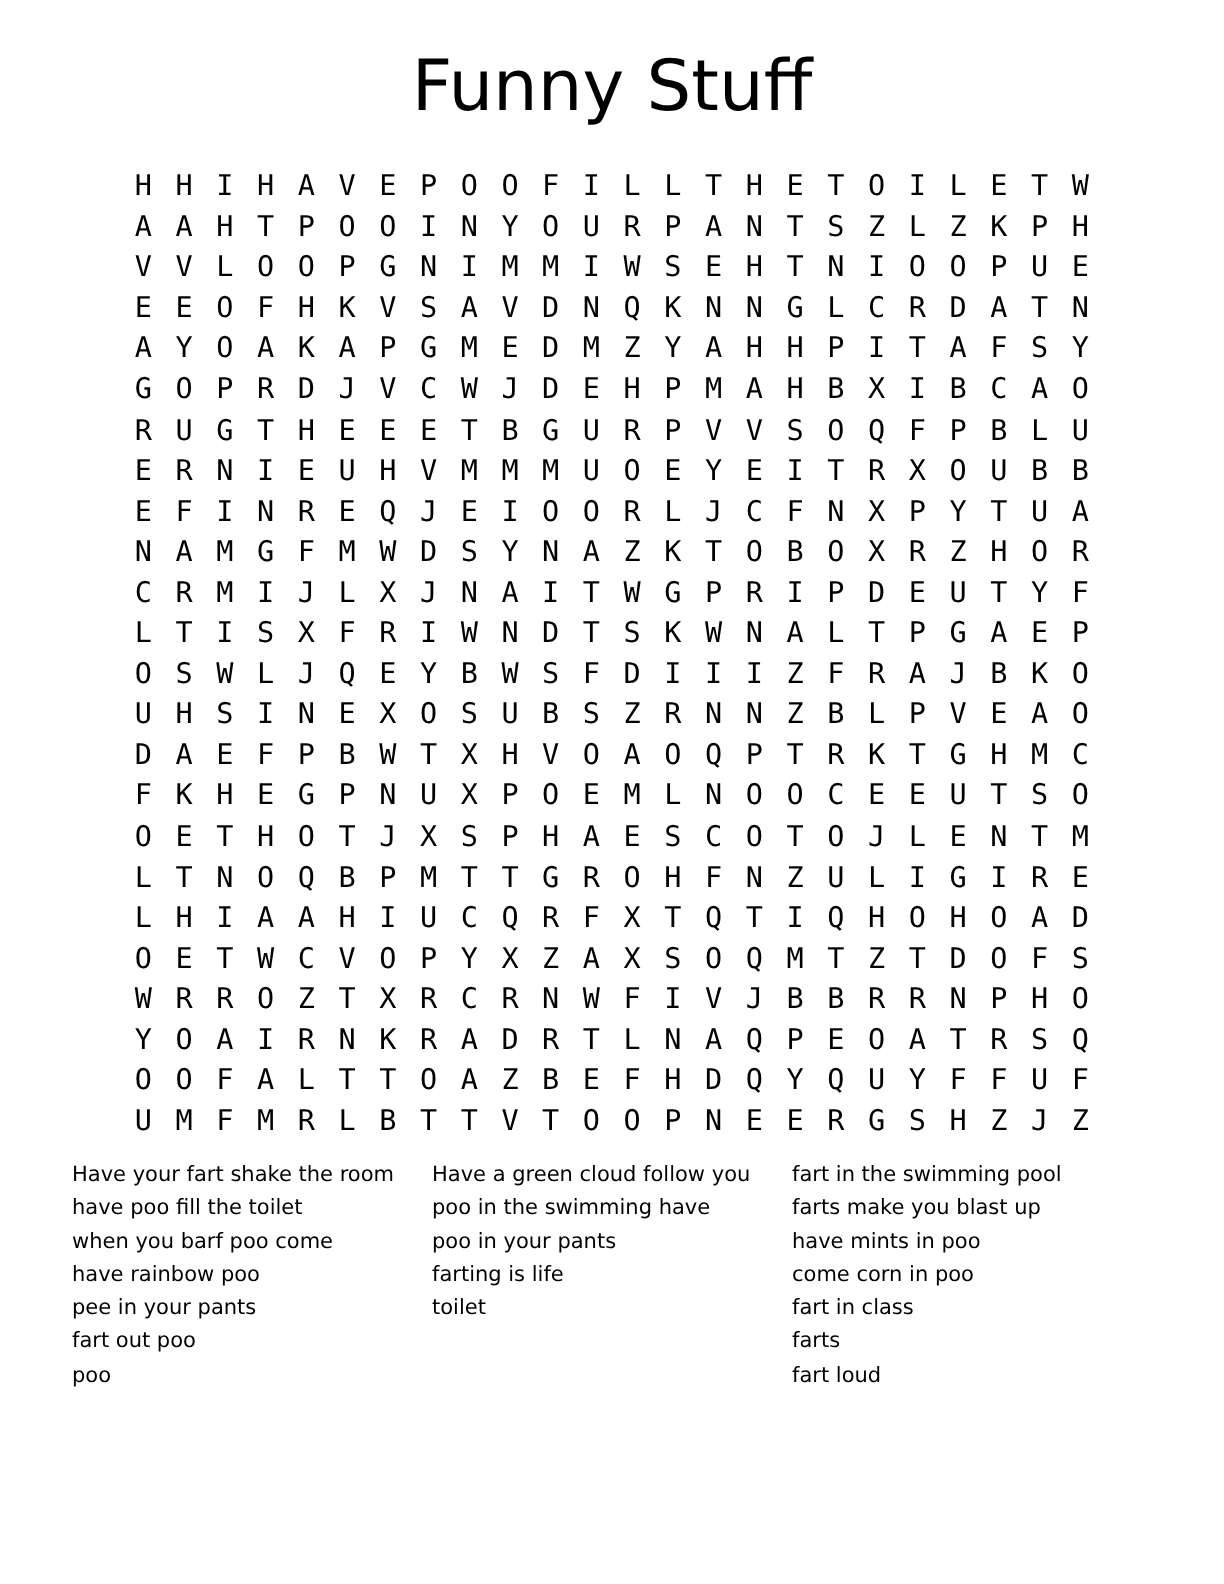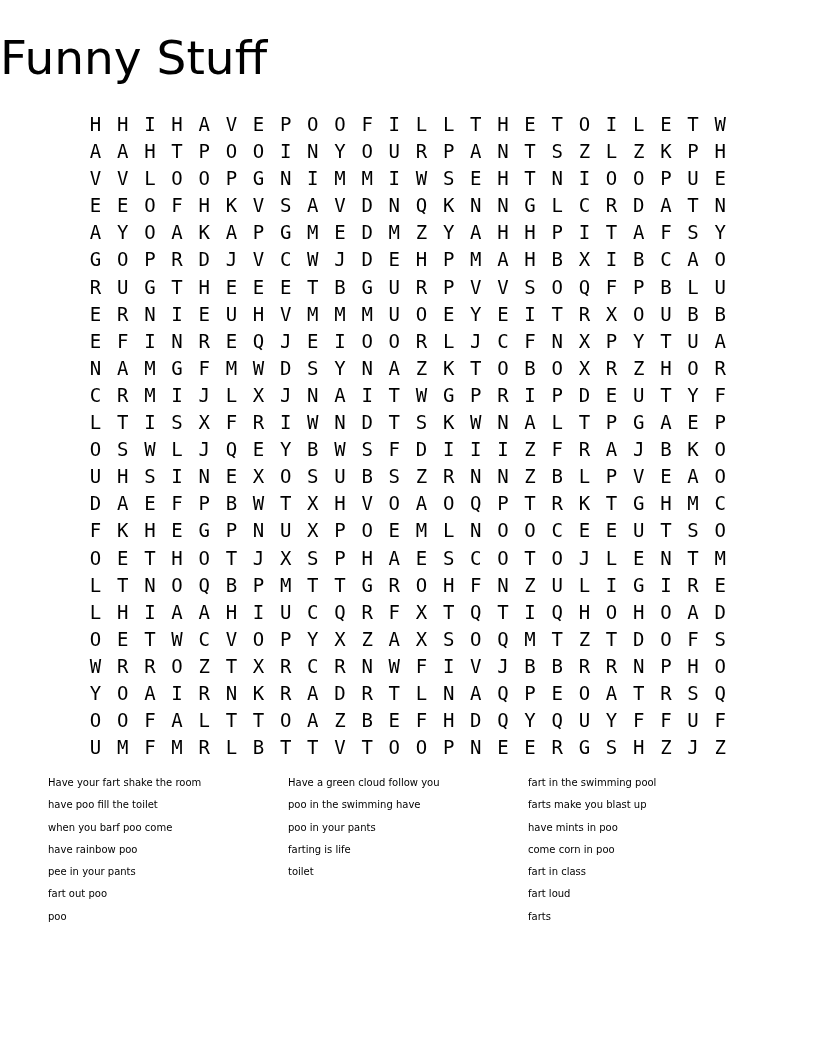--- a/index.html
+++ b/index.html
@@ -13,21 +13,21 @@
     height: 1056px;
     background: #ffffff;
     color: #000000;
     overflow: hidden;
   }
   .title {
     position: absolute;
     top: 30px;
     left: 0;
     width: 100%;
-    text-align: left;
+    text-align: center;
     font-family: "DejaVu Sans", sans-serif;
     font-size: 47px;
     font-weight: 400;
     letter-spacing: 0px;
     color: #000000;
   }
   .grid {
     position: absolute;
     top: 111px;
     left: 82px;
@@ -51,21 +51,21 @@
     left: 48px;
     width: 740px;
     display: flex;
   }
   .word-col {
     width: 240px;
     flex: 0 0 240px;
   }
   .word-item {
     font-family: "DejaVu Sans", sans-serif;
-    font-size: 10px;
+    font-size: 14px;
     line-height: 22.3px;
     white-space: nowrap;
     color: #000000;
   }
 </style>
 </head>
 <body>
 
 <div class="page">
   <div class="title">Funny Stuff</div>
@@ -711,17 +711,17 @@
         <div class="word-item">poo in your pants</div>
         <div class="word-item">farting is life</div>
         <div class="word-item">toilet</div>
       </div>
     <div class="word-col">
         <div class="word-item">fart in the swimming pool</div>
         <div class="word-item">farts make you blast up</div>
         <div class="word-item">have mints in poo</div>
         <div class="word-item">come corn in poo</div>
         <div class="word-item">fart in class</div>
+        <div class="word-item">farts</div>
         <div class="word-item">fart loud</div>
-        <div class="word-item">farts</div>
       </div>
   </div>
 </div>
 
 </body></html>

